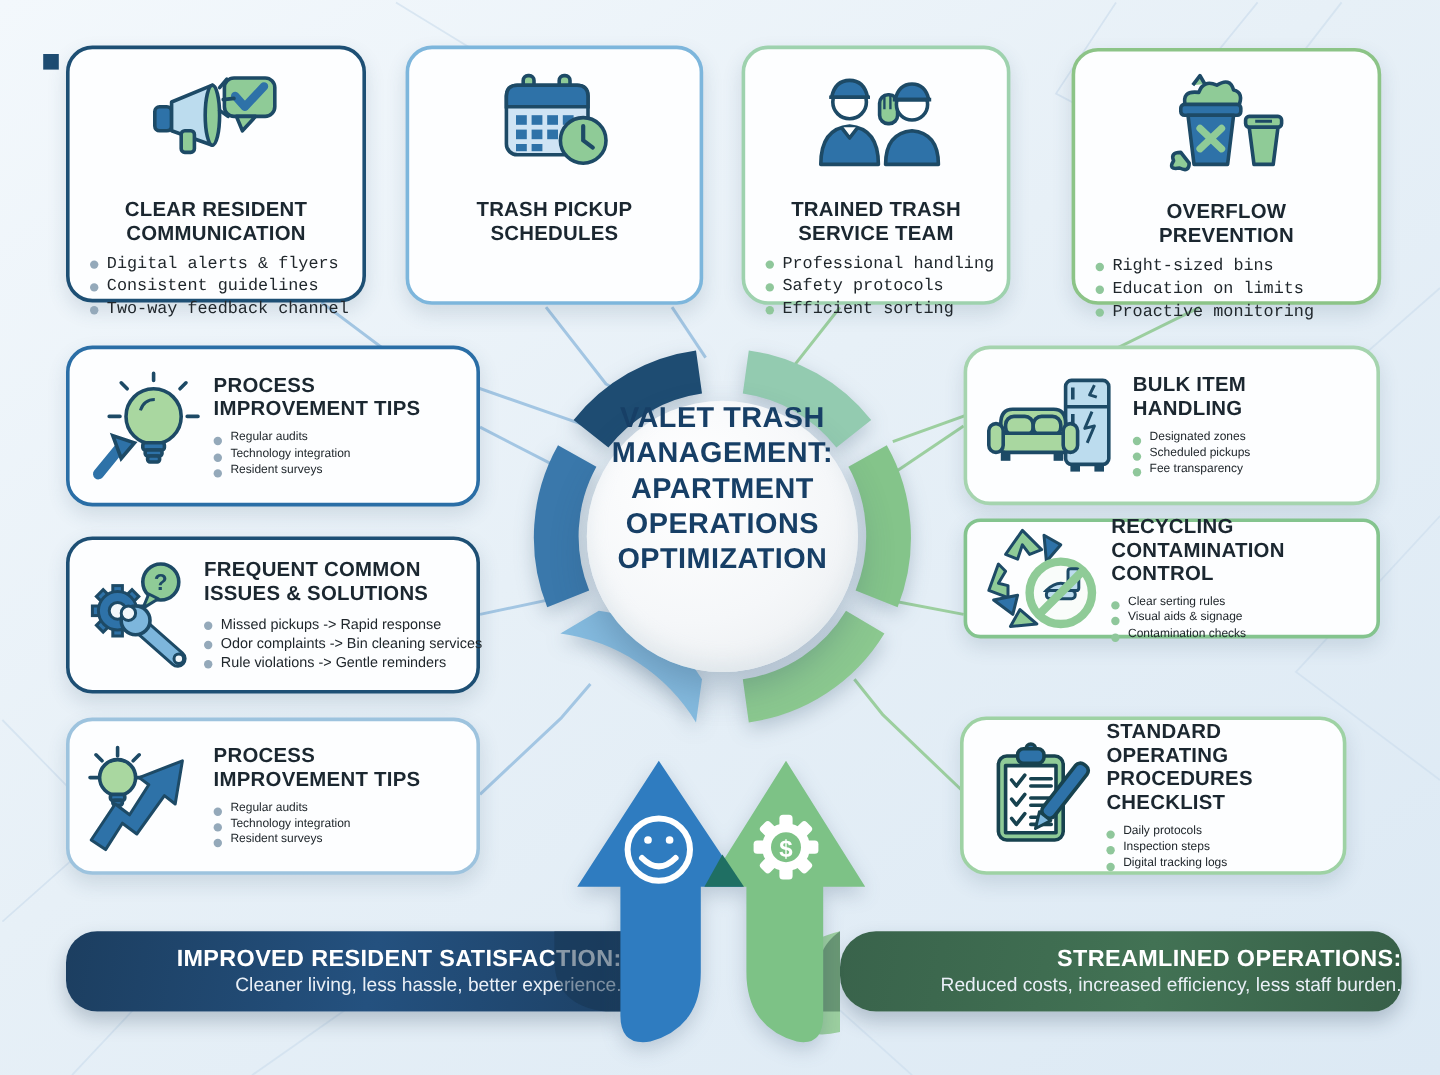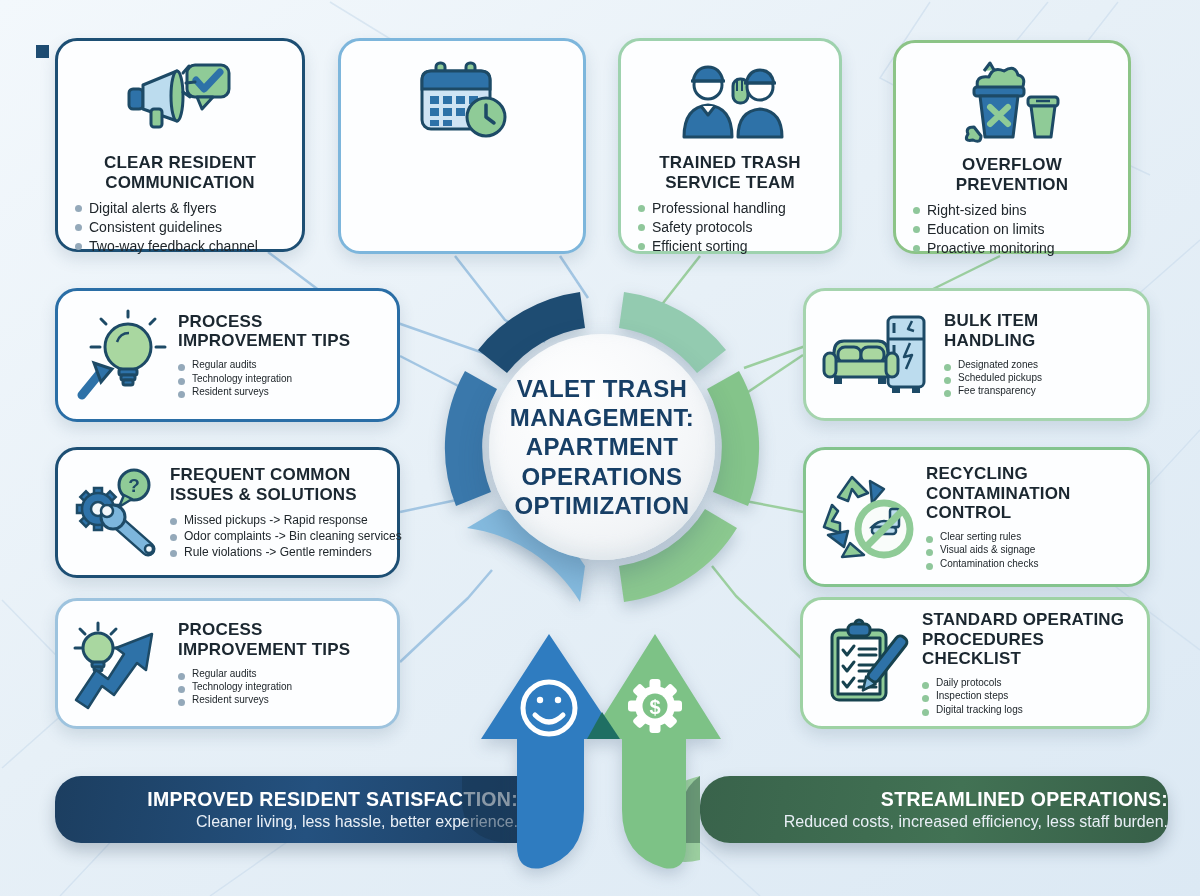--- a/index.html
+++ b/index.html
@@ -10,34 +10,34 @@
 
   
   .card{position:absolute;background:#fdfeff;border:3px solid #888;border-radius:22px;
     box-shadow:0 7px 16px rgba(44,78,110,.15);box-sizing:border-box;}
   .top-card{display:flex;flex-direction:column;align-items:center;padding-top:12px;}
   .side-card{display:flex;align-items:center;padding:6px 10px 6px 8px;}
   .icon-wrap{display:flex;align-items:center;justify-content:center;flex:none;}
   .top-card .icon-wrap{height:96px;}
   .side-card .icon-wrap{width:112px;}
   .card-title{font-weight:bold;font-size:17px;line-height:1.16;color:#1b2730;letter-spacing:.2px;}
-  .top-card .card-title{text-align:center;margin-top:4px;}
+  .top-card .card-title{text-align:center;margin-top:16px;}
   .bullets{list-style:none;margin:7px 0 0 0;padding:0;font-size:14px;color:#20272c;line-height:1.34;}
-  .top-card .bullets{align-self:flex-start;padding-left:17px;}
+  .top-card .bullets{align-self:flex-start;padding-left:17px;font-family:Liberation Mono, monospace;}
   .bullets li{display:flex;align-items:flex-start;gap:7px;}
   .dot{width:7px;height:7px;border-radius:50%;margin-top:6px;flex:none;background:#94a9ba;}
   .green-dots .dot{background:#8fc79b;}
   .side-card .bullets{font-size:10px;}
   .nowrap-bullets .bullets{font-size:12px;white-space:nowrap;}
 
   
   .center-circle{position:absolute;left:489px;top:334px;width:226px;height:226px;border-radius:50%;
     background:radial-gradient(circle at 38% 30%,#ffffff 0%,#f5f7f9 55%,#e7ebee 100%);
     box-shadow:0 14px 30px rgba(45,75,105,.30), inset 0 -8px 16px rgba(190,205,215,.30);
-    display:flex;align-items:center;justify-content:center;}
+    display:flex;justify-content:center;}
   .center-title{width:206px;text-align:center;font-weight:bold;font-size:24px;line-height:1.22;
     color:#173f66;letter-spacing:.4px;}
 
   
   .banner{position:absolute;top:776px;height:67px;display:flex;flex-direction:column;
     justify-content:center;text-align:right;color:#fff;box-shadow:0 8px 16px rgba(30,55,80,.25);}
   .banner-title{font-weight:bold;font-size:19.5px;letter-spacing:.3px;}
   .banner-sub{font-size:16px;color:#e9eff6;margin-top:2px;}
   .banner-left{left:55px;width:463px;border-radius:26px 0 0 26px;
     background:linear-gradient(100deg,#1c3e60 0%,#24517f 55%,#1d4166 100%);}
@@ -149,20 +149,21 @@
               <rect x="33" y="49" width="9" height="8"></rect>
               <rect x="46" y="49" width="9" height="8"></rect>
             <rect x="20" y="61" width="9" height="6"></rect>
               <rect x="33" y="61" width="9" height="6"></rect>
           </g>
           <circle cx="76" cy="58" r="19" fill="#8fcb97"></circle>
           <path d="M76,58 V46 M76,58 L84,64" fill="none" stroke-width="3.5" stroke-linecap="round"></path>
         </g>
       </svg>
     </div>
+    <div class="card-title" style="max-width:160px">TRASH PICKUP SCHEDULES</div>
   </div>
 
   <div class="card top-card green-dots" style="left: 618px; top: 38px; width: 224px; height: 216px; border-color: rgb(158, 210, 174);">
     <div class="icon-wrap">
       <svg width="116" height="84" viewBox="0 0 116 84">
         <g stroke="#1d4a66" stroke-width="3" stroke-linejoin="round">
           <circle cx="36" cy="26" r="14" fill="#ffffff"></circle>
           <path d="M21,22 Q24,8 36,8 Q48,8 51,22 Z" fill="#2e72a8"></path>
           <path d="M19,22 H53" fill="none"></path>
           <path d="M12,78 Q12,48 36,46 Q60,48 60,78 Z" fill="#2e72a8"></path>
@@ -186,21 +187,21 @@
           <span class="dot"></span>
           <span>Safety protocols</span>
         </li>
       <li>
           <span class="dot"></span>
           <span>Efficient sorting</span>
         </li>
     </ul>
   </div>
 
-  <div class="card top-card green-dots" style="left: 893px; top: 40px; width: 238px; height: 214px; border-color: rgb(140, 196, 135);">
+  <div class="card top-card green-dots" style="left: 893px; top: 40px; width: 258px; height: 214px; border-color: rgb(140, 196, 135);">
     <div class="icon-wrap">
       <svg width="104" height="84" viewBox="0 0 104 84">
         <g stroke="#1d4a66" stroke-width="3" stroke-linejoin="round">
           <path d="M18,28 Q14,14 29,16 Q33,5 44,10 Q55,3 58,14 Q67,16 62,28 Z" fill="#8fcb97"></path>
           <path d="M24,10 L30,2 L34,9" fill="#8fcb97"></path>
           <rect x="14" y="26" width="50" height="9" rx="3" fill="#2e72a8"></rect>
           <path d="M20,35 L58,35 L53,76 L25,76 Z" fill="#2e72a8"></path>
           <path d="M30,46 L48,63 M48,46 L30,63" fill="none" stroke="#8fcb97" stroke-width="6" stroke-linecap="round"></path>
           <path d="M14,66 Q5,66 8,73 Q3,81 13,79 Q21,83 21,75 Z" fill="#8fcb97"></path>
           <rect x="68" y="36" width="30" height="9" rx="3" fill="#8fcb97"></rect>
@@ -369,21 +370,21 @@
             <span>Scheduled pickups</span>
           </li>
         <li>
             <span class="dot"></span>
             <span>Fee transparency</span>
           </li>
       </ul>
     </div>
   </div>
 
-  <div class="card side-card green-dots" style="left: 803px; top: 447px; width: 347px; height: 140px; border-color: rgb(132, 196, 142);">
+  <div class="card side-card green-dots" style="left: 803px; top: 432px; width: 347px; height: 100px; border-color: rgb(132, 196, 142); border-radius: 14px;">
     <div class="icon-wrap">
       <svg width="100" height="92" viewBox="0 0 100 92">
         <g stroke="#1d4a66" stroke-width="2.5" stroke-linejoin="round">
           <path d="M18,26 L32,6 L48,22 L38,26 L32,18 L28,30 Z" fill="#8fcb97"></path>
           <path d="M50,10 L64,18 L52,32 Z" fill="#2e72a8"></path>
           <path d="M12,34 L4,56 L20,62 L20,52 L12,50 L18,40 Z" fill="#8fcb97"></path>
           <path d="M8,64 L24,76 L28,60 Z" fill="#2e72a8"></path>
           <path d="M30,72 L44,84 L22,86 Z" fill="#8fcb97"></path>
         </g>
         <g>
@@ -409,21 +410,21 @@
             <span>Visual aids &amp; signage</span>
           </li>
         <li>
             <span class="dot"></span>
             <span>Contamination checks</span>
           </li>
       </ul>
     </div>
   </div>
 
-  <div class="card side-card green-dots" style="left: 800px; top: 597px; width: 350px; height: 132px; border-color: rgb(158, 210, 164); padding-left: 15px;">
+  <div class="card side-card green-dots" style="left: 800px; top: 597px; width: 322px; height: 132px; border-color: rgb(158, 210, 164); padding-left: 15px;">
     <div class="icon-wrap" style="width:104px">
       <svg width="96" height="90" viewBox="0 0 96 90">
         <g stroke="#17424f" stroke-width="3" stroke-linejoin="round">
           <rect x="10" y="12" width="54" height="70" rx="7" fill="#8fcb97"></rect>
           <rect x="16" y="20" width="42" height="56" fill="#ffffff"></rect>
           <circle cx="37" cy="6" r="4" fill="#2e72a8"></circle>
           <rect x="26" y="6" width="22" height="12" rx="5" fill="#2e72a8"></rect>
           <g fill="none" stroke-width="3" stroke-linecap="round">
             <path d="M21,32 l4,5 l7,-9"></path>
               <path d="M37,31 H54 M37,37 H54"></path>

